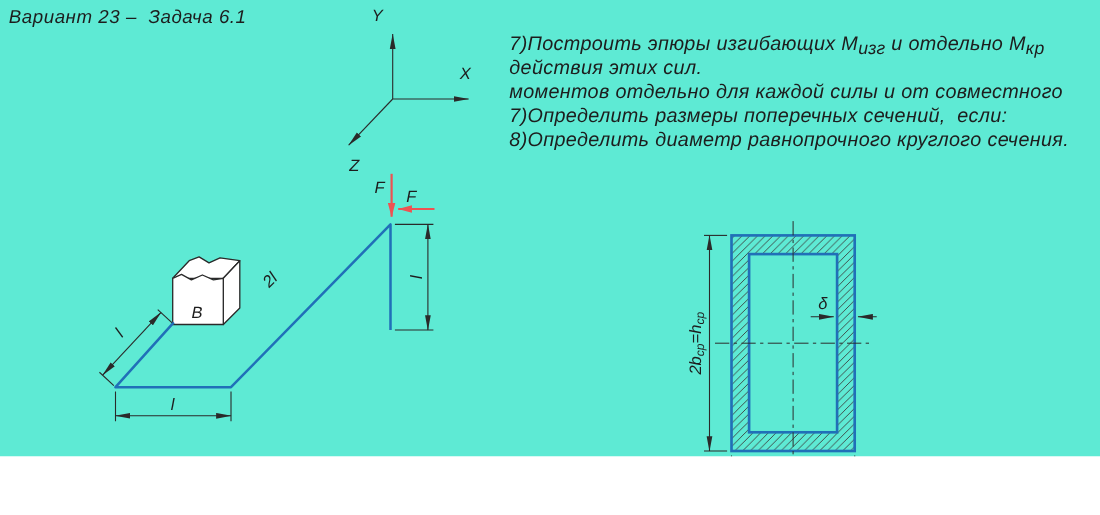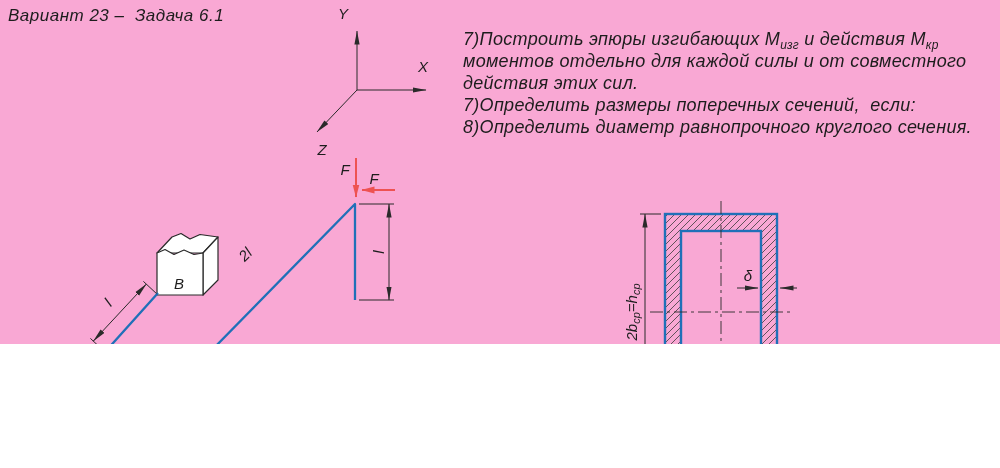--- a/index.html
+++ b/index.html
@@ -1,42 +1,42 @@
 <!DOCTYPE html>
 <html style="--rod_blue: #2070b8; --force_red: #ee5252; --line_black: #2a2a2a;"><head>
 <meta charset="utf-8">
 <style>
   html,body{margin:0;padding:0;background:#ffffff;}
-  .page{position:relative;width:1000px;height:344px;background:#f9a8d4;overflow:hidden;
+  .page{position:relative;width:1000px;height:415px;background:#5eead4;overflow:hidden;
         font-family:"Liberation Sans",sans-serif;font-style:italic;color:#1d1d1d;}
   .title{position:absolute;left:8px;top:6px;font-size:17px;letter-spacing:0.5px;white-space:pre;}
   .problem{position:absolute;left:463px;top:28px;font-size:18px;letter-spacing:0.3px;line-height:22px;}
   .pline{white-space:pre;height:22px;}
-  .sub{font-size:12px;vertical-align:-4px;letter-spacing:0.2px;}
+  .sub{font-size:16px;vertical-align:-4px;letter-spacing:0.2px;}
   svg.drawing{position:absolute;left:0;top:0;}
   svg text{font-family:"Liberation Sans",sans-serif;font-style:italic;fill:#1d1d1d;font-size:15px;}
   .ssub{font-size:11px;}
   .thin{stroke:#2a2a2a;stroke-width:1;fill:none;}
   .cube{stroke:#2a2a2a;stroke-width:1.2;fill:#ffffff;stroke-linejoin:round;}
   .rod{stroke:var(--rod_blue,#2070b8);stroke-width:2.3;fill:none;stroke-linejoin:round;}
   .section-rect{stroke:var(--rod_blue,#2070b8);stroke-width:2.4;fill:none;}
   .force-line{stroke:var(--force_red,#ee5252);stroke-width:2;fill:none;}
   .center{stroke:#2a2a2a;stroke-width:0.9;fill:none;stroke-dasharray:13 4 3 4;}
 </style>
 </head>
 <body>
 
 <div class="page">
 
   <div class="title">Вариант 23 –  Задача 6.1</div>
 
   <div class="problem">
-    <div class="pline"><span>7)Построить эпюры изгибающих М</span><span class="sub">изг</span><span> и действия М</span><span class="sub">кр</span></div>
+    <div class="pline"><span>7)Построить эпюры изгибающих М</span><span class="sub">изг</span><span> и отдельно М</span><span class="sub">кр</span></div>
+    <div class="pline"><span>действия этих сил.</span></div>
     <div class="pline"><span>моментов отдельно для каждой силы и от совместного</span></div>
-    <div class="pline"><span>действия этих сил.</span></div>
     <div class="pline"><span>7)Определить размеры поперечных сечений,  если:</span></div>
     <div class="pline"><span>8)Определить диаметр равнопрочного круглого сечения.</span></div>
   </div>
 
   <svg class="drawing" width="1000" height="468" viewBox="0 0 1000 468">
     <defs>
       <marker id="arrb" viewBox="0 0 14 6" refX="13.5" refY="3" markerWidth="14" markerHeight="6" markerUnits="userSpaceOnUse" orient="auto-start-reverse">
         <path d="M14,3 L0,0.4 L0,5.6 Z" fill="#2a2a2a"></path>
       </marker>
       <marker id="arrr" viewBox="0 0 13 8" refX="12.5" refY="4" markerWidth="13" markerHeight="8" markerUnits="userSpaceOnUse" orient="auto">

